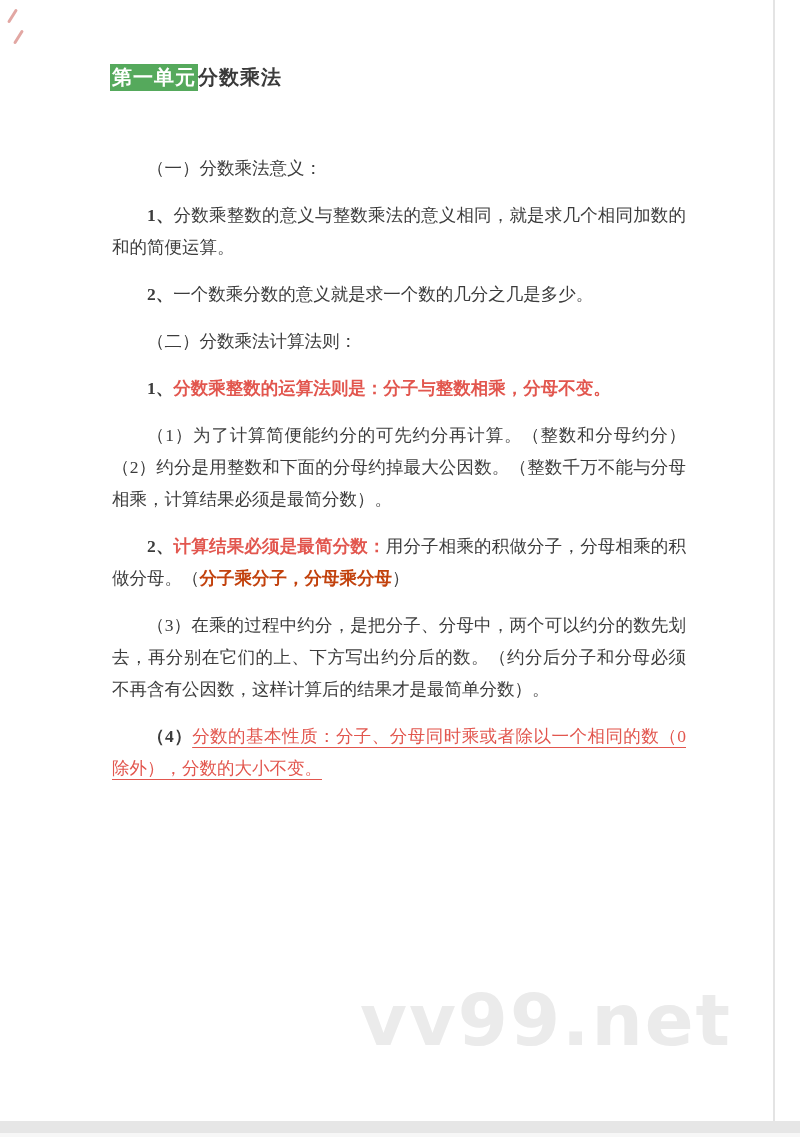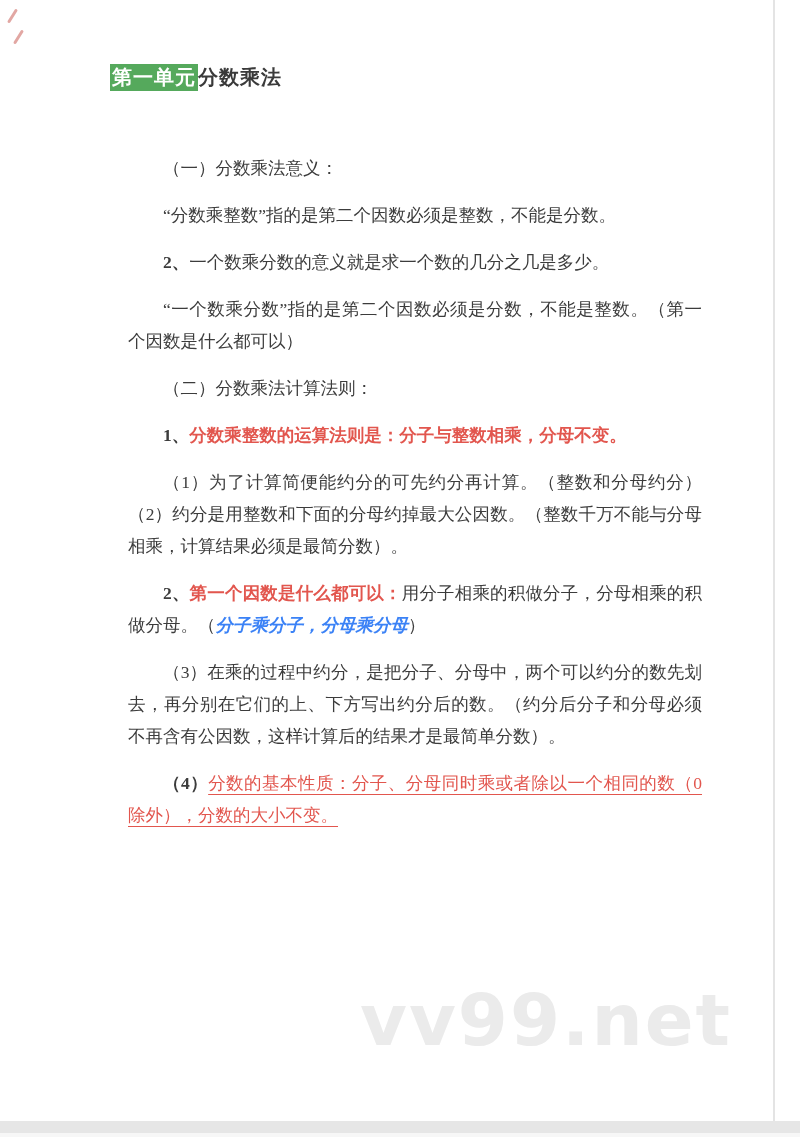--- a/index.html
+++ b/index.html
@@ -34,21 +34,21 @@
     color: #3a3a3a;
     letter-spacing: 1px;
   }
   .doc-title .hl {
     color: #ffffff;
     padding: 2px 2px 3px 2px;
   }
 
   .content {
     position: absolute;
-    left: 128px; top: 152px;
+    left: 112px; top: 152px;
     width: 574px;
     font-size: 17.5px;
     line-height: 32px;
     color: #3c3c3c;
     text-align: justify;
   }
   .para {
     margin: 0 0 15px 0;
     text-indent: 2em;
   }
@@ -94,27 +94,26 @@
 <body>
 
 <div class="page">
   <div class="corner-mark mark1"></div>
   <div class="corner-mark mark2"></div>
 
   <h1 class="doc-title"><span class="hl" style="background: rgb(85, 169, 92); color: rgb(255, 255, 255);">第一单元</span><span>分数乘法</span></h1>
 
   <div class="content" id="paragraphs">
       <p class="para"><span class="seg-normal">（一）分数乘法意义：</span></p>
-      <p class="para"><span class="seg-normal">“分数乘整数”指的是第二个因数必须是整数，不能是分数。</span></p>
+      <p class="para"><span class="seg-bold">1、</span><span class="seg-normal">分数乘整数的意义与整数乘法的意义相同，就是求几个相同加数的和的简便运算。</span></p>
       <p class="para"><span class="seg-bold">2、</span><span class="seg-normal">一个数乘分数的意义就是求一个数的几分之几是多少。</span></p>
-      <p class="para"><span class="seg-normal">“一个数乘分数”指的是第二个因数必须是分数，不能是整数。（第一个因数是什么都可以）</span></p>
       <p class="para"><span class="seg-normal">（二）分数乘法计算法则：</span></p>
       <p class="para"><span class="seg-bold">1、</span><span class="seg-red" style="color: rgb(226, 86, 78); font-family: Liberation Serif, serif;">分数乘整数的运算法则是：分子与整数相乘，分母不变。</span></p>
       <p class="para"><span class="seg-normal">（1）为了计算简便能约分的可先约分再计算。（整数和分母约分）（2）约分是用整数和下面的分母约掉最大公因数。（整数千万不能与分母相乘，计算结果必须是最简分数）。</span></p>
-      <p class="para"><span class="seg-bold">2、</span><span class="seg-red" style="color: rgb(226, 86, 78);">第一个因数是什么都可以：</span><span class="seg-normal">用分子相乘的积做分子，分母相乘的积做分母。（</span><span class="seg-red" style="color: #3b82f6; font-style: italic;">分子乘分子，分母乘分母</span><span class="seg-normal">）</span></p>
+      <p class="para"><span class="seg-bold">2、</span><span class="seg-red" style="color: rgb(226, 86, 78);">计算结果必须是最简分数：</span><span class="seg-normal">用分子相乘的积做分子，分母相乘的积做分母。（</span><span class="seg-red" style="color: #c2410c;">分子乘分子，分母乘分母</span><span class="seg-normal">）</span></p>
       <p class="para"><span class="seg-normal">（3）在乘的过程中约分，是把分子、分母中，两个可以约分的数先划去，再分别在它们的上、下方写出约分后的数。（约分后分子和分母必须不再含有公因数，这样计算后的结果才是最简单分数）。</span></p>
       <p class="para"><span class="seg-bold">（4）</span><span class="seg-red-underline" style="color: rgb(226, 86, 78);">分数的基本性质：分子、分母同时乘或者除以一个相同的数（0除外），分数的大小不变。</span></p>
     </div>
 
   <div class="watermark" style="color: rgb(235, 235, 235);">vv99.net</div>
 
   <div class="right-edge"></div>
   <div class="bottom-band" style="background: rgb(230, 230, 230);"></div>
   <div class="bottom-strip"></div>
 </div>

